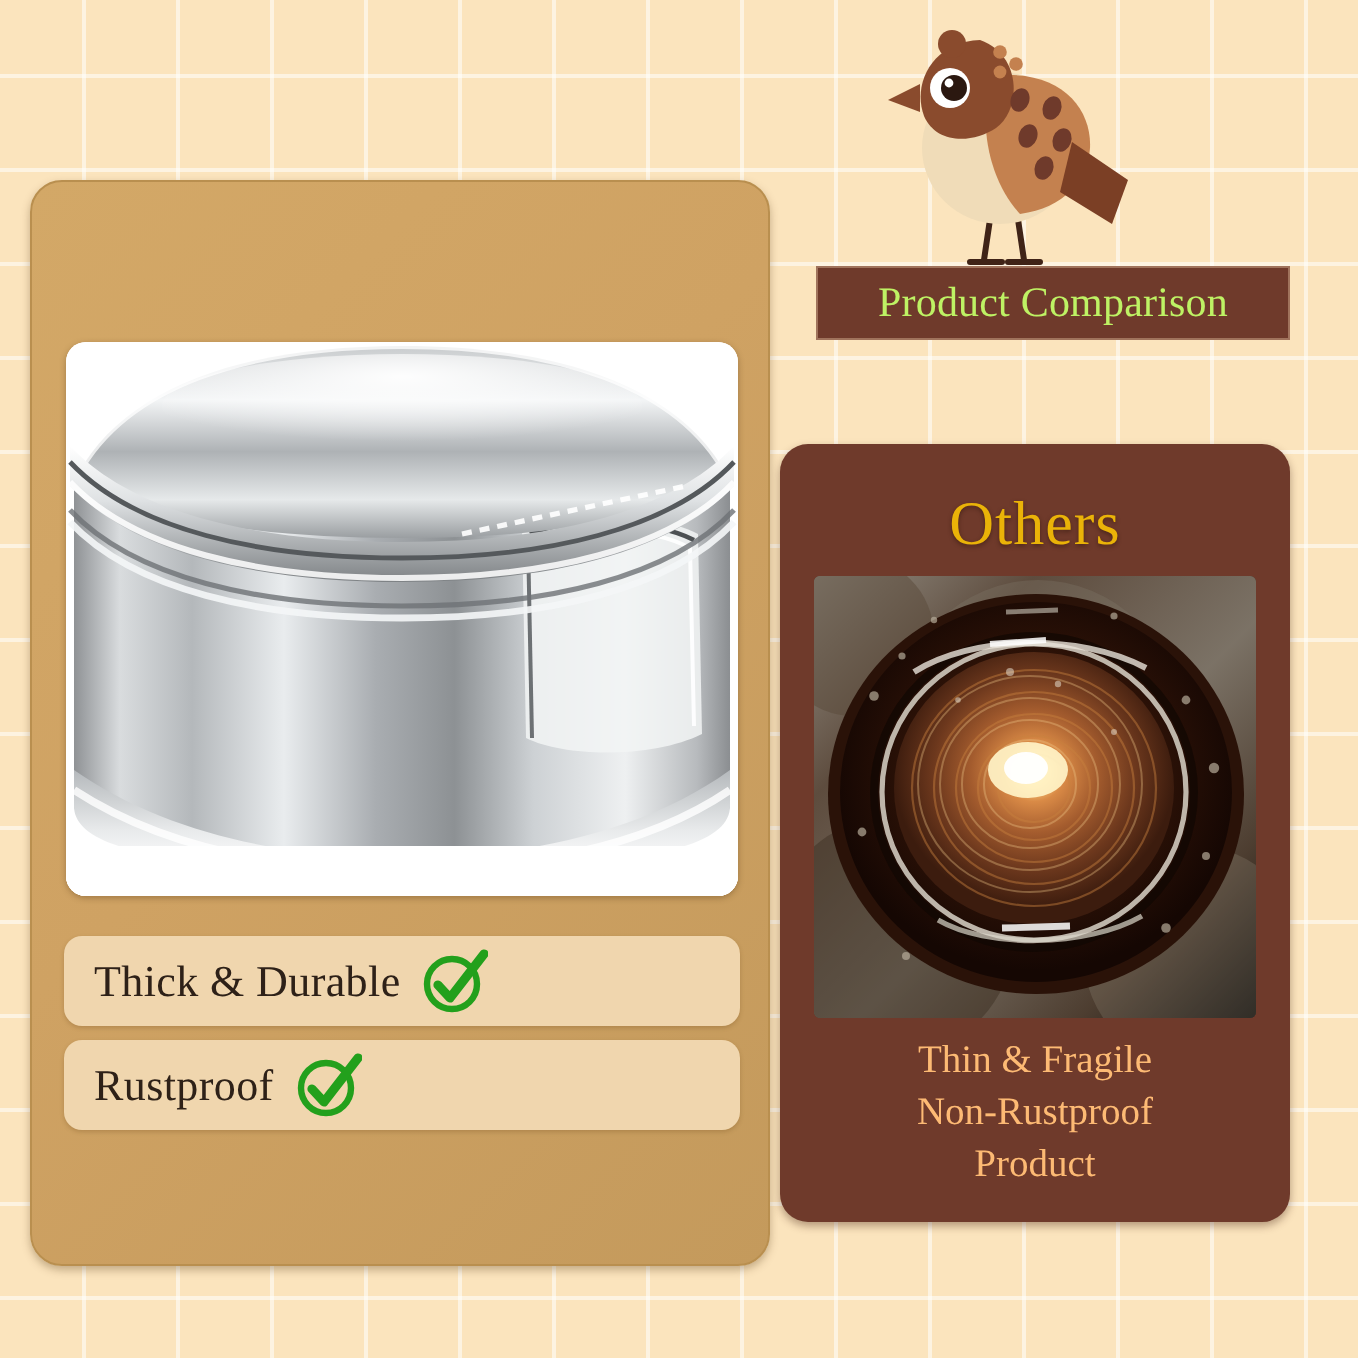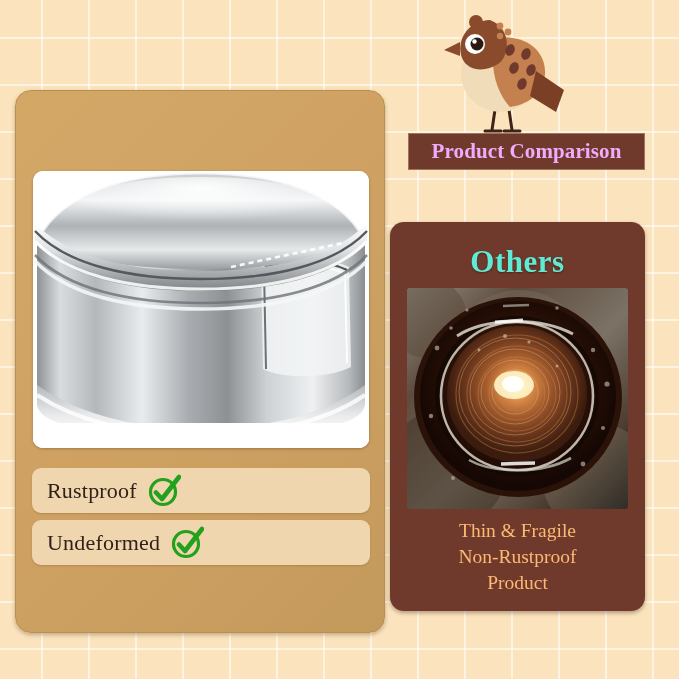--- a/index.html
+++ b/index.html
@@ -57,40 +57,40 @@
     width:34px;height:34px;margin-left:10px;flex:0 0 auto;
   }
   
   #others-card{
     position:absolute;left:390px;top:222px;width:255px;height:389px;
     border-radius:14px;background:#6f3a2b;
     box-shadow:0 2px 4px rgba(70,35,20,.4);
   }
   #others-title{
     position:absolute;left:0;right:0;top:22px;text-align:center;
-    color:#5eead4;font-size:31px;font-weight:700;letter-spacing:.5px;
+    color:#eab308;font-size:31px;font-weight:400;letter-spacing:.5px;
     text-shadow:0 1px 2px rgba(40,18,10,.5);
   }
   #others-photo{
     position:absolute;left:17px;top:66px;width:221px;height:221px;
     overflow:hidden;border-radius:3px;background:#2a1009;
   }
   #others-cons{
     position:absolute;left:0;right:0;top:296px;text-align:center;
     color:#fdba74;font-size:19.5px;line-height:26px;
   }
   
   #banner{
     position:absolute;left:408px;top:133px;width:237px;height:37px;
     background:#6f3a2b;border:1px solid #a0735c;
     display:flex;align-items:center;justify-content:center;
     box-sizing:border-box;
   }
   #banner-text{
-    color:#f0abfc;font-size:21px;font-weight:700;letter-spacing:.1px;
+    color:#bef264;font-size:21px;font-weight:400;letter-spacing:.1px;
     white-space:nowrap;
   }
   
   #bird{position:absolute;left:438px;top:8px;width:130px;height:128px;}
 </style>
 </head>
 <body>
 
 <div id="bg-grid"></div>
 
@@ -198,40 +198,40 @@
 
       <path d="M4 214 C50 246 110 258 168 258 C226 258 288 246 332 214 L332 232 C332 252 292 264 168 264 C44 264 4 252 4 232 Z" fill="url(#botG)"></path>
       <path d="M4 224 C50 254 110 264 168 264 C226 264 288 254 332 224" fill="none" stroke="#ffffff" stroke-width="4" opacity=".8"></path>
       <rect x="0" y="252" width="336" height="25" fill="#ffffff"></rect>
       <path d="M0 250 C60 268 120 274 168 274 C216 274 280 268 336 250 L336 277 L0 277 Z" fill="#ffffff"></path>
     </svg>
   </div>
 
   <div id="features">
 
+    <div class="feature-row">
+      <span class="feature-label">Thick &amp; Durable</span>
+      <span class="check-icon">
+        <svg viewBox="0 0 34 34" width="34" height="34">
+          <circle cx="16" cy="18" r="12.5" fill="none" stroke="#23a01c" stroke-width="3.2"></circle>
+          <path d="M9 18.5 L15 25 L32 3" fill="none" stroke="#23a01c" stroke-width="4.6" stroke-linecap="round" stroke-linejoin="round"></path>
+        </svg>
+      </span>
+    </div>
 
     <div class="feature-row">
       <span class="feature-label">Rustproof</span>
       <span class="check-icon">
         <svg viewBox="0 0 34 34" width="34" height="34">
           <circle cx="16" cy="18" r="12.5" fill="none" stroke="#23a01c" stroke-width="3.2"></circle>
           <path d="M9 18.5 L15 25 L32 3" fill="none" stroke="#23a01c" stroke-width="4.6" stroke-linecap="round" stroke-linejoin="round"></path>
         </svg>
       </span>
     </div>
 
-    <div class="feature-row">
-      <span class="feature-label">Undeformed</span>
-      <span class="check-icon">
-        <svg viewBox="0 0 34 34" width="34" height="34">
-          <circle cx="16" cy="18" r="12.5" fill="none" stroke="#23a01c" stroke-width="3.2"></circle>
-          <path d="M9 18.5 L15 25 L32 3" fill="none" stroke="#23a01c" stroke-width="4.6" stroke-linecap="round" stroke-linejoin="round"></path>
-        </svg>
-      </span>
-    </div>
 
   </div>
 </div>
 
 <div id="others-card">
 
   <div id="others-title">Others</div>
 
   <div id="others-photo">
     <svg viewBox="0 0 221 221" width="221" height="221">

